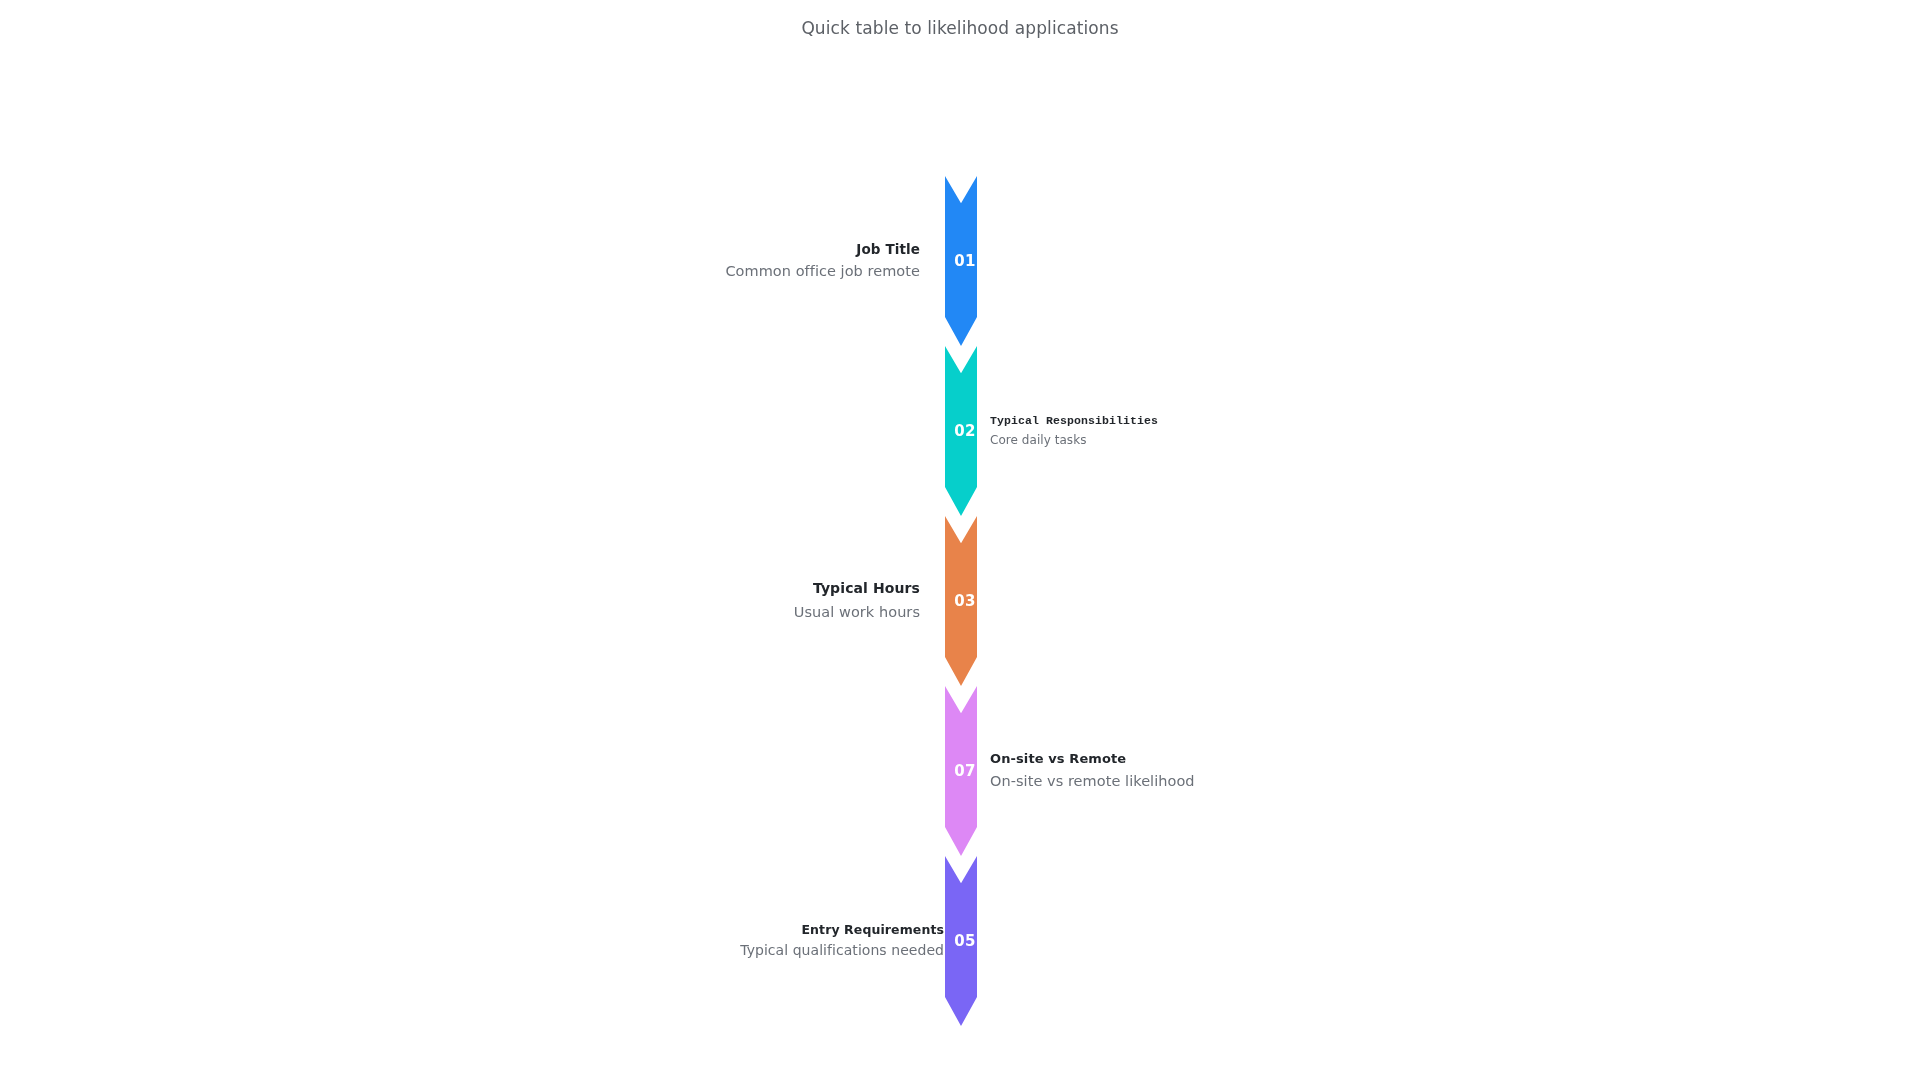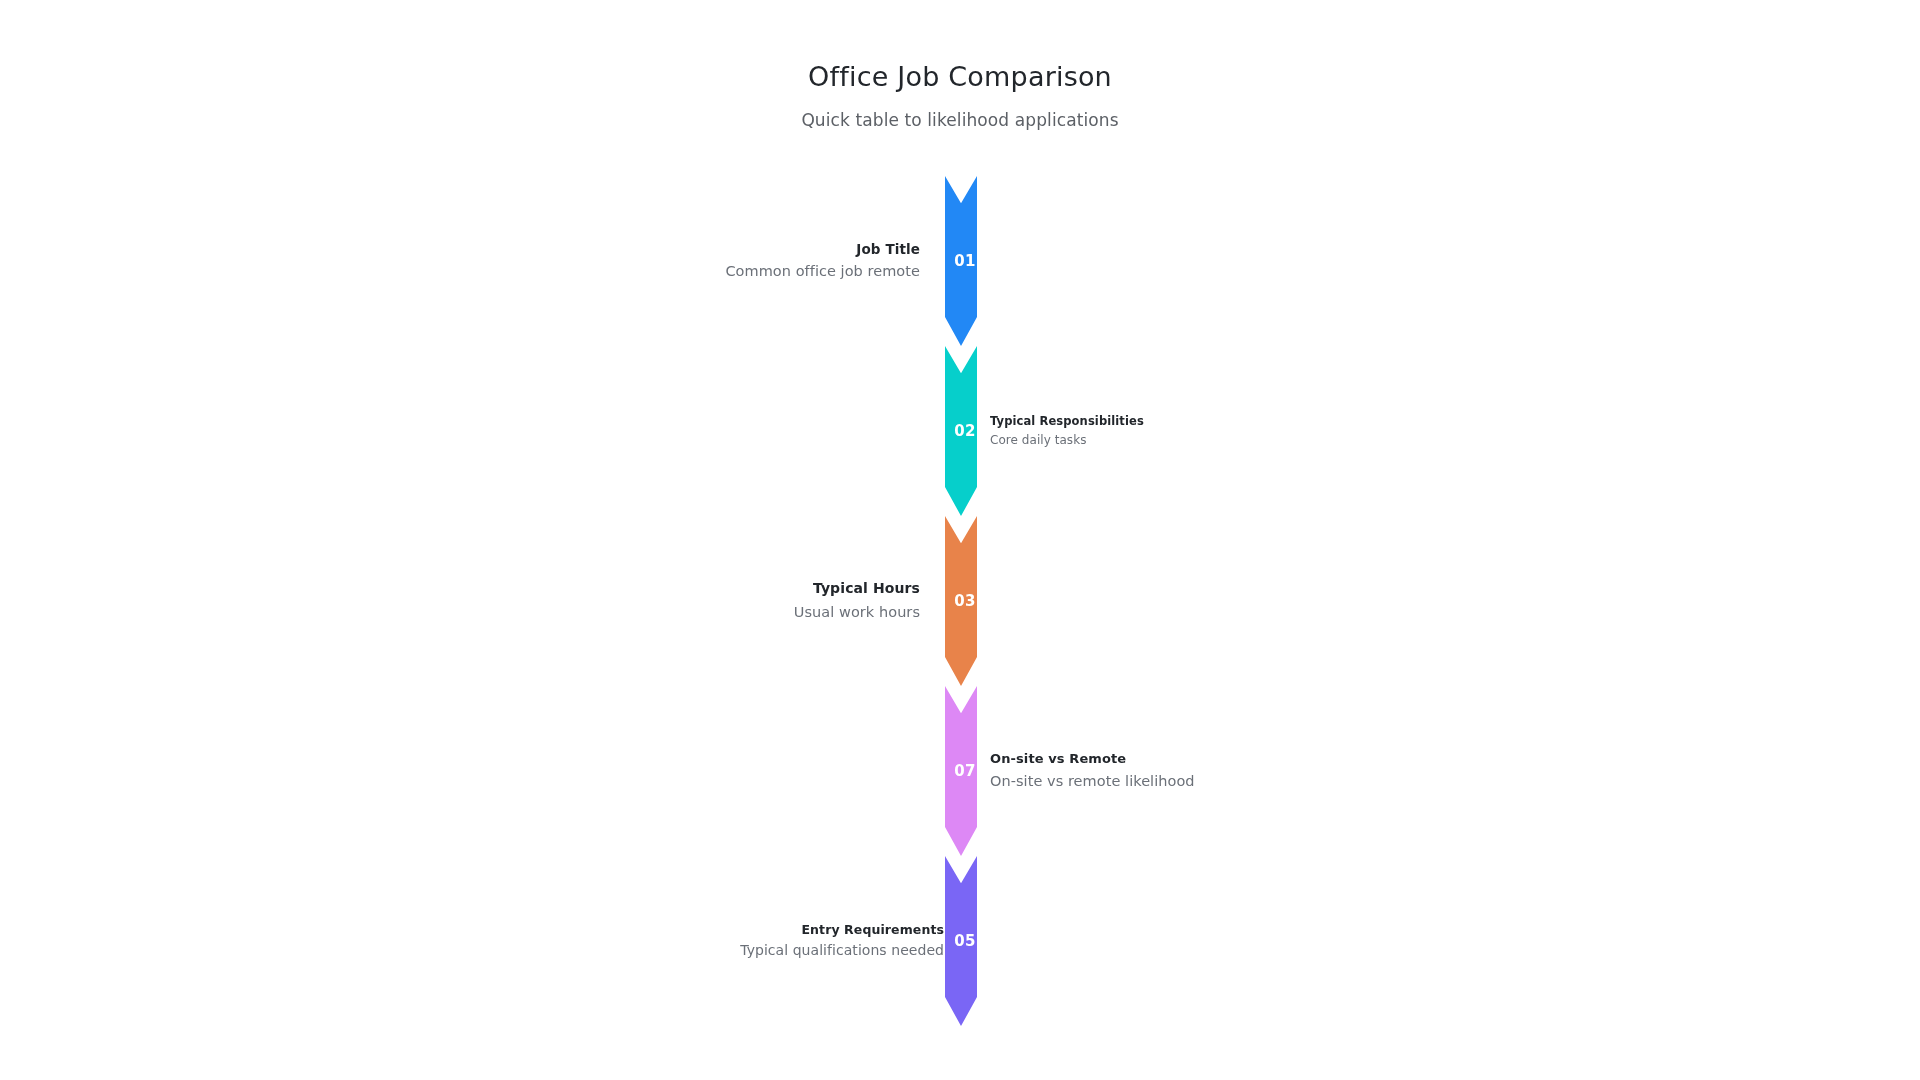--- a/index.html
+++ b/index.html
@@ -130,34 +130,33 @@
   
   #step-1 { top: 0px;   }
   #step-2 { top: 170px; }
   #step-3 { top: 340px; }
   #step-4 { top: 510px; }
   #step-5 { top: 680px; padding-left: 24px; }
 
   
   #step-1 .step-heading { font-size: 13.5px; }
   #step-1 .step-desc    { font-size: 14.5px; }
-  #step-2 .step-heading { font-size: 11.5px; }
+  #step-2 .step-heading { font-size: 11.5px; font-family: Liberation Mono, monospace; }
   #step-2 .step-desc    { font-size: 12px; }
   #step-3 .step-heading { font-size: 14px;   }
   #step-3 .step-desc    { font-size: 14.5px; }
   #step-4 .step-heading { font-size: 13px;   }
   #step-4 .step-desc    { font-size: 14.5px; }
   #step-5 .step-heading { font-size: 12.5px; }
   #step-5 .step-desc    { font-size: 14px;   }
 </style>
 </head>
 <body style="background-color: rgb(255, 255, 255);">
 
 <div id="header">
-  <h1 id="chart-title">Office Job Comparison</h1>
   <p id="chart-subtitle">Quick table to likelihood applications</p>
 </div>
 
 <div id="flow">
 
   <div class="step" id="step-1">
     <div class="step-text left">
       <div class="step-heading" style="color: rgb(34, 38, 43);">Job Title</div>
       <div class="step-desc" style="color: rgb(107, 112, 120);">Common office job remote</div>
     </div>

